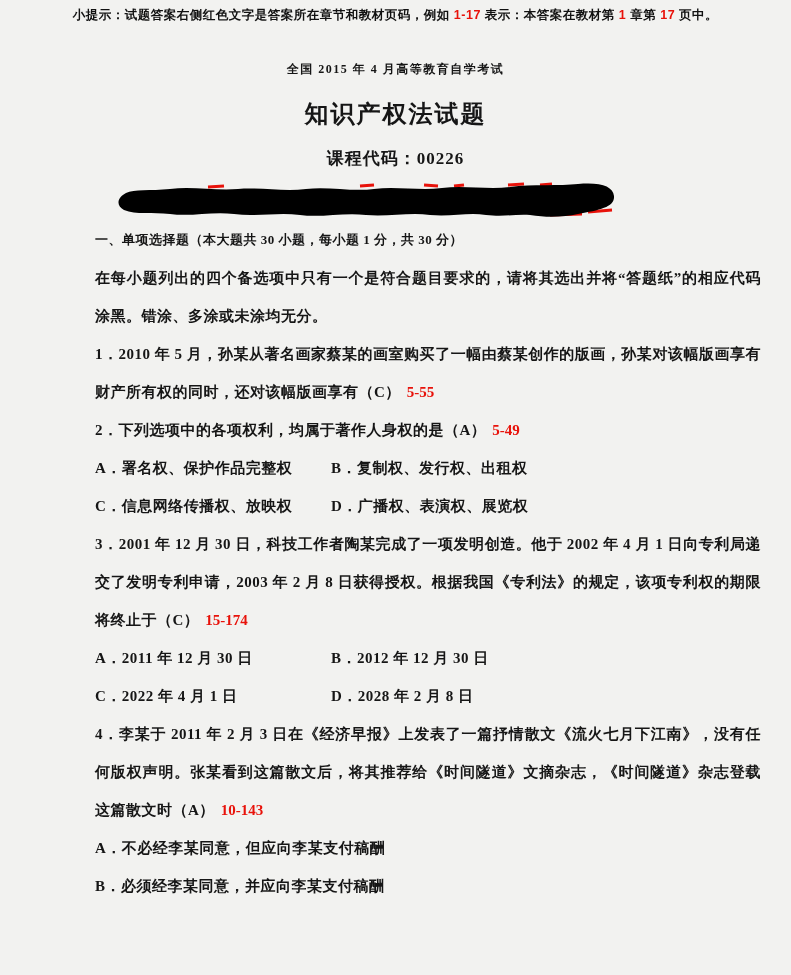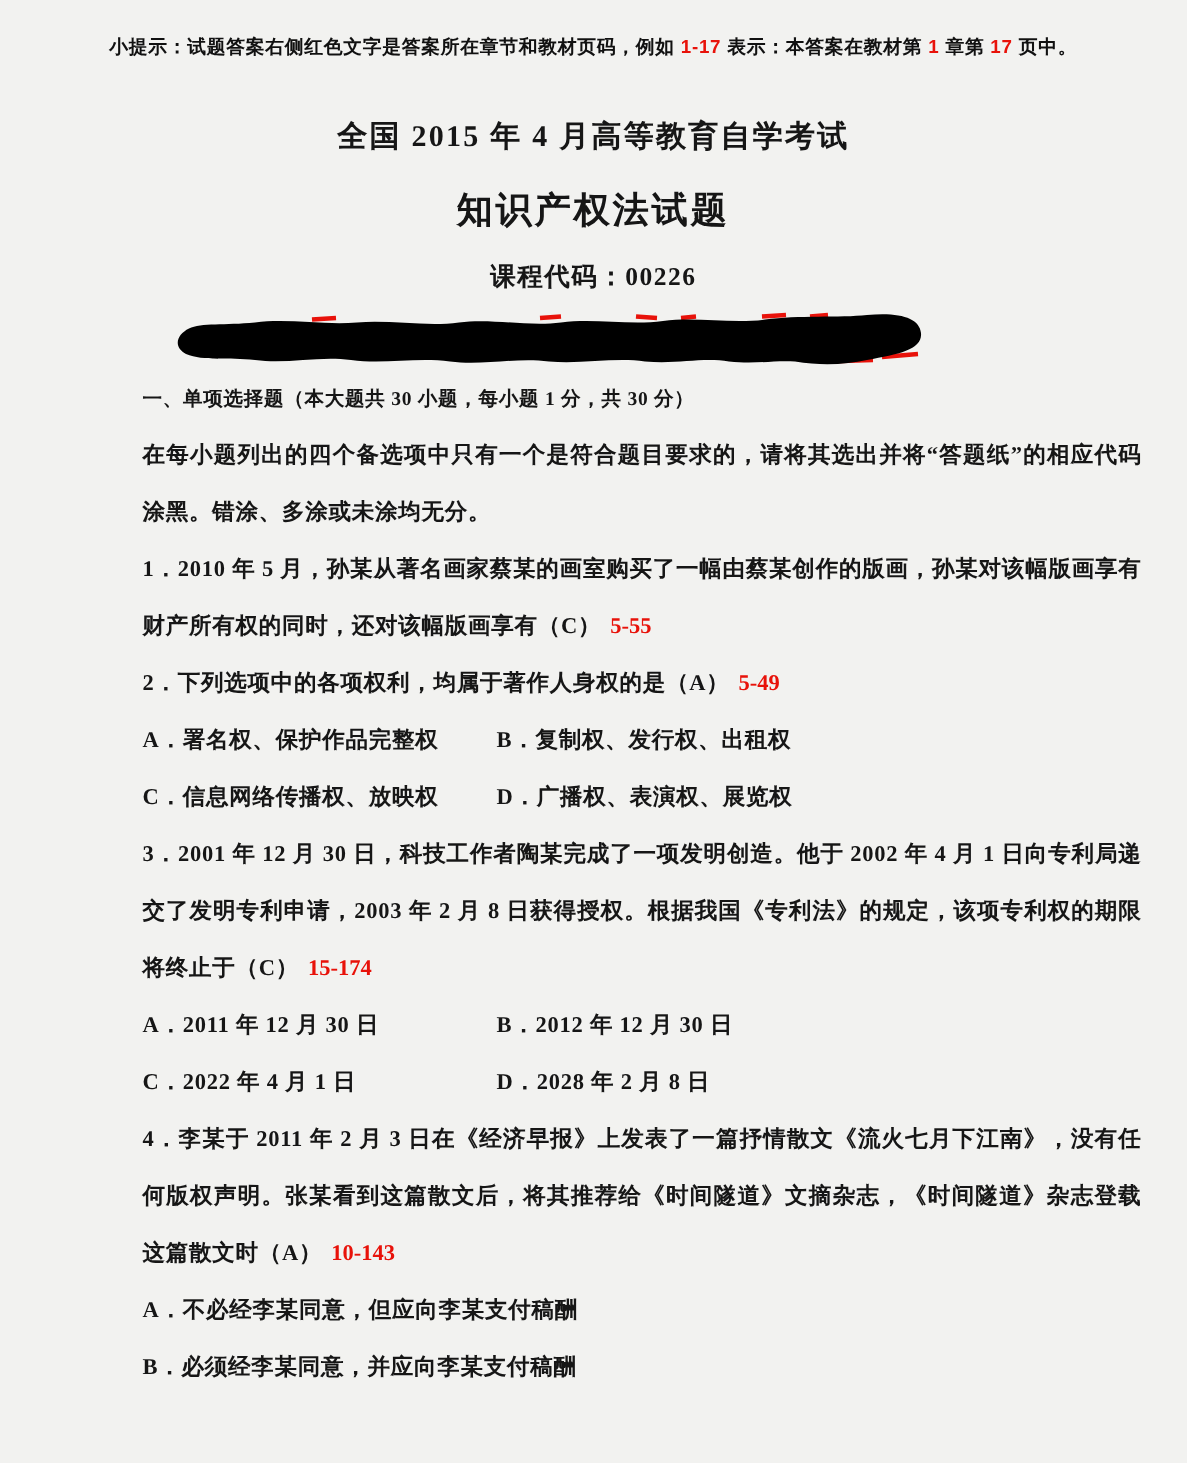--- a/index.html
+++ b/index.html
@@ -6,34 +6,34 @@
   body {
     width: 791px; height: 975px;
     background: #f2f2f0;
     overflow: hidden;
     font-family: "Liberation Serif", "DejaVu Serif", serif;
     color: #161616;
     position: relative;
   }
   
   .tip {
-    padding-top: 23px;
+    padding-top: 7px;
     text-align: center;
     font-family: "Liberation Sans", "DejaVu Sans", sans-serif;
     font-size: 12.5px;
     font-weight: bold;
     letter-spacing: 0.5px;
     color: #111;
   }
   .red { color: #e8120a; }
   
   .title-main {
     margin-top: 37px;
     text-align: center;
-    font-size: 20px;
+    font-size: 12px;
     font-weight: bold;
     letter-spacing: 1.5px;
   }
   .title-sub {
     margin-top: 20px;
     text-align: center;
     font-size: 24px;
     font-weight: bold;
     letter-spacing: 2px;
   }

